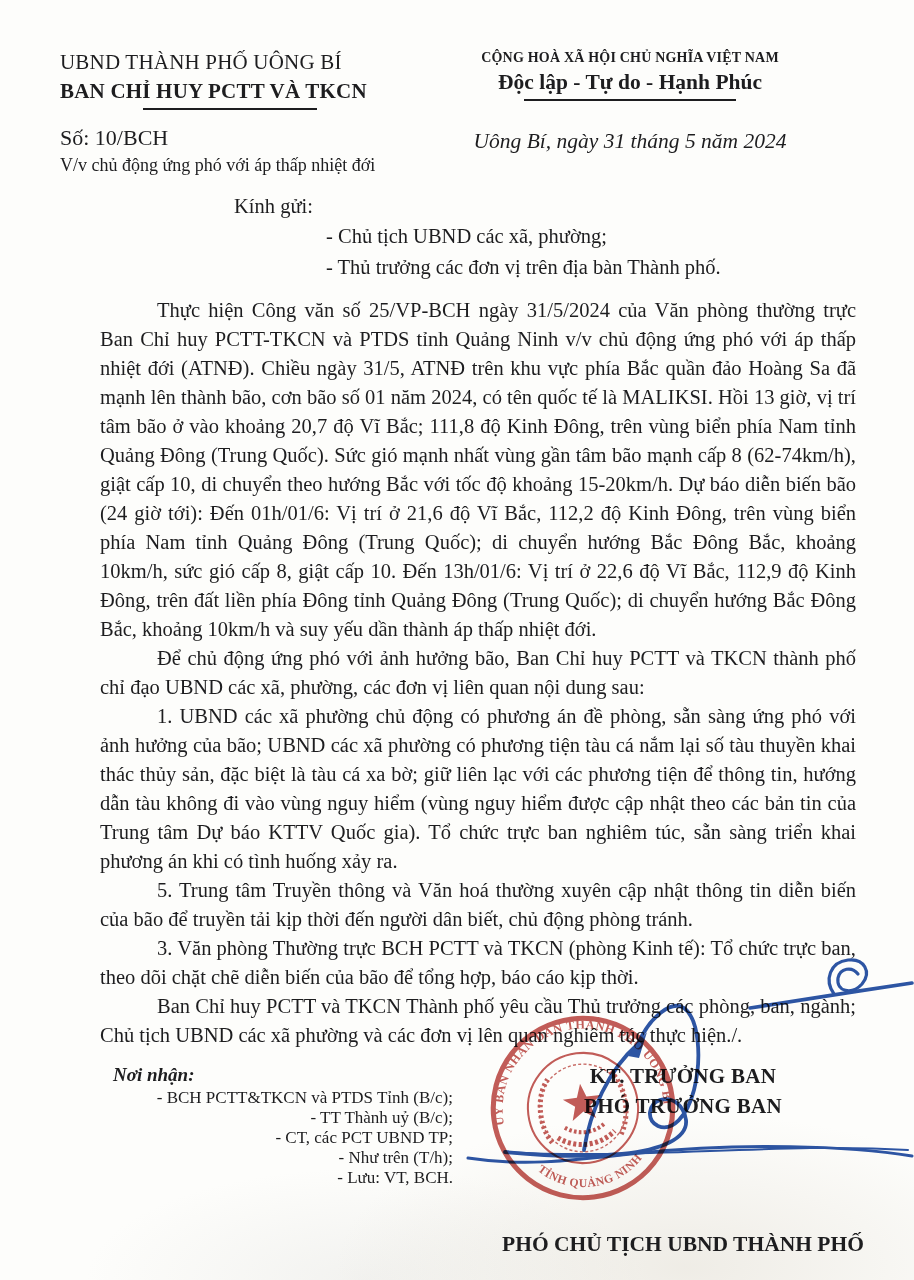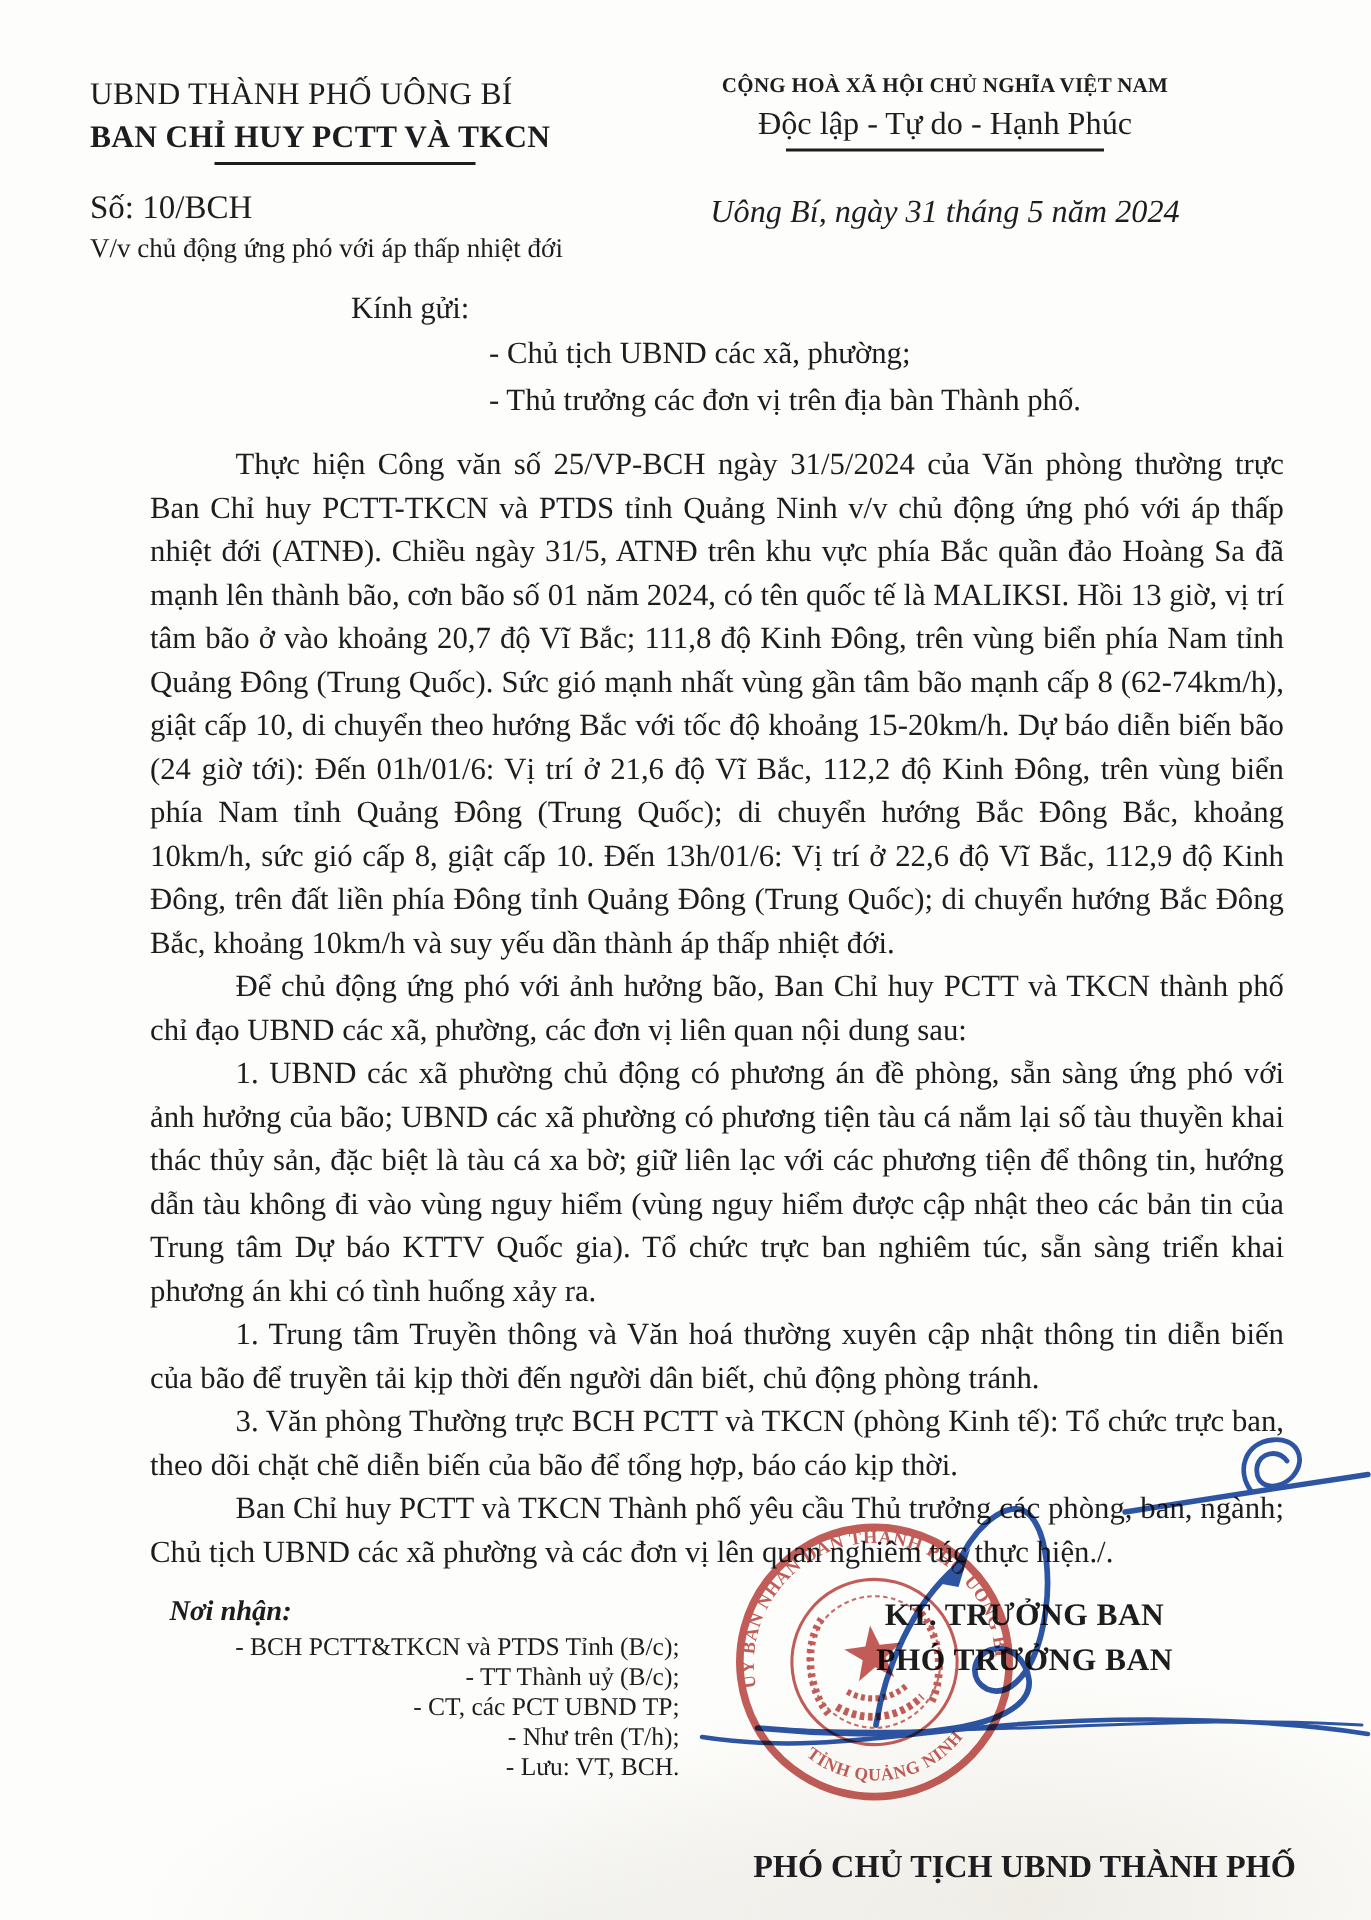--- a/index.html
+++ b/index.html
@@ -18,21 +18,21 @@
   
   .doc-header{display:flex;padding-top:50px;}
   .header-left{margin-left:60px;width:340px;text-align:left;flex:none;}
   .header-right{width:444px;margin-left:auto;margin-right:62px;text-align:center;flex:none;}
   .org-parent{font-size:21px;letter-spacing:.2px;}
   .org-name{font-size:21px;font-weight:bold;margin-top:4px;letter-spacing:.2px;}
   .org-rule{width:174px;border-bottom:2px solid #1d1d1f;margin:4px auto 0;}
   .doc-number{font-size:22px;margin-top:15px;}
   .doc-subject{font-size:18px;margin-top:4px;white-space:nowrap;}
   .national-title{font-size:14px;font-weight:bold;letter-spacing:.2px;}
-  .national-motto{font-size:21.5px;font-weight:normal;margin-top:4px;text-align:center;}
+  .national-motto{font-size:21.5px;font-weight:bold;margin-top:4px;text-align:center;}
   .motto-rule{width:212px;border-bottom:2px solid #1d1d1f;margin:4px auto 0;}
   .date-line{font-size:21.5px;font-style:italic;margin-top:28px;}
   
   .doc-body{margin:16px 58px 0 100px;font-size:20.5px;line-height:29px;}
   .salutation-label{margin-left:134px;}
   .recipient-list{margin-left:226px;}
   .recipient-line{line-height:31px;}
   .doc-body p{margin:0;text-align:justify;text-indent:57px;}
   .doc-body p.first{margin-top:13px;}
   
@@ -73,21 +73,21 @@
   <main class="doc-body">
     <div class="salutation-label">Kính gửi:</div>
     <div class="recipient-list">
       <div class="recipient-line">- Chủ tịch UBND các xã, phường;</div>
       <div class="recipient-line">- Thủ trưởng các đơn vị trên địa bàn Thành phố.</div>
     </div>
 
     <p class="first">Thực hiện Công văn số 25/VP-BCH ngày 31/5/2024 của Văn phòng thường trực Ban Chỉ huy PCTT-TKCN và PTDS tỉnh Quảng Ninh v/v chủ động ứng phó với áp thấp nhiệt đới (ATNĐ). Chiều ngày 31/5, ATNĐ trên khu vực phía Bắc quần đảo Hoàng Sa đã mạnh lên thành bão, cơn bão số 01 năm 2024, có tên quốc tế là MALIKSI. Hồi 13 giờ, vị trí tâm bão ở vào khoảng 20,7 độ Vĩ Bắc; 111,8 độ Kinh Đông, trên vùng biển phía Nam tỉnh Quảng Đông (Trung Quốc). Sức gió mạnh nhất vùng gần tâm bão mạnh cấp 8 (62-74km/h), giật cấp 10, di chuyển theo hướng Bắc với tốc độ khoảng 15-20km/h. Dự báo diễn biến bão (24 giờ tới): Đến 01h/01/6: Vị trí ở 21,6 độ Vĩ Bắc, 112,2 độ Kinh Đông, trên vùng biển phía Nam tỉnh Quảng Đông (Trung Quốc); di chuyển hướng Bắc Đông Bắc, khoảng 10km/h, sức gió cấp 8, giật cấp 10. Đến 13h/01/6: Vị trí ở 22,6 độ Vĩ Bắc, 112,9 độ Kinh Đông, trên đất liền phía Đông tỉnh Quảng Đông (Trung Quốc); di chuyển hướng Bắc Đông Bắc, khoảng 10km/h và suy yếu dần thành áp thấp nhiệt đới.</p>
     <p>Để chủ động ứng phó với ảnh hưởng bão, Ban Chỉ huy PCTT và TKCN thành phố chỉ đạo UBND các xã, phường, các đơn vị liên quan nội dung sau:</p>
     <p>1. UBND các xã phường chủ động có phương án đề phòng, sẵn sàng ứng phó với ảnh hưởng của bão; UBND các xã phường có phương tiện tàu cá nắm lại số tàu thuyền khai thác thủy sản, đặc biệt là tàu cá xa bờ; giữ liên lạc với các phương tiện để thông tin, hướng dẫn tàu không đi vào vùng nguy hiểm (vùng nguy hiểm được cập nhật theo các bản tin của Trung tâm Dự báo KTTV Quốc gia). Tổ chức trực ban nghiêm túc, sẵn sàng triển khai phương án khi có tình huống xảy ra.</p>
-    <p>1. Trung tâm Truyền thông và Văn hoá thường xuyên cập nhật thông tin diễn biến của bão để truyền tải kịp thời đến người dân biết, chủ động phòng tránh.</p>
+    <p>5. Trung tâm Truyền thông và Văn hoá thường xuyên cập nhật thông tin diễn biến của bão để truyền tải kịp thời đến người dân biết, chủ động phòng tránh.</p>
     <p>3. Văn phòng Thường trực BCH PCTT và TKCN (phòng Kinh tế): Tổ chức trực ban, theo dõi chặt chẽ diễn biến của bão để tổng hợp, báo cáo kịp thời.</p>
     <p>Ban Chỉ huy PCTT và TKCN Thành phố yêu cầu Thủ trưởng các phòng, ban, ngành; Chủ tịch UBND các xã phường và các đơn vị lên quan nghiêm túc thực hiện./.</p>
   </main>
 
   <footer class="doc-footer">
     <div class="noi-nhan">
       <div class="noi-nhan-label">Nơi nhận:</div>
       <div class="noi-nhan-item">- BCH PCTT&amp;TKCN và PTDS Tỉnh (B/c);</div>
       <div class="noi-nhan-item">- TT Thành uỷ (B/c);</div>
       <div class="noi-nhan-item">- CT, các PCT UBND TP;</div>

